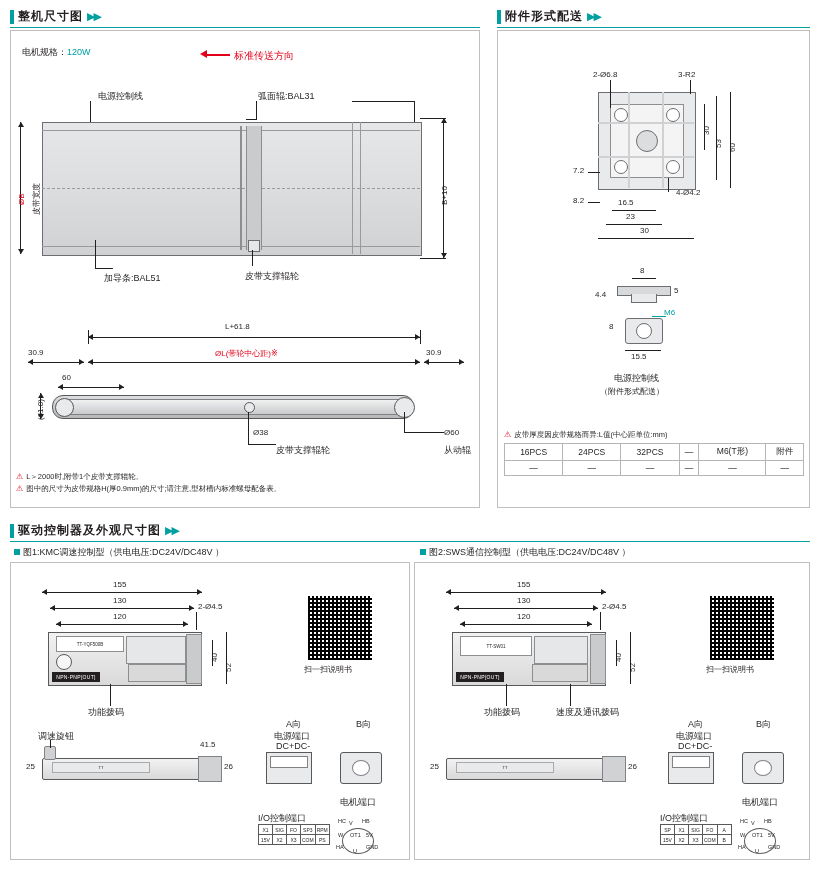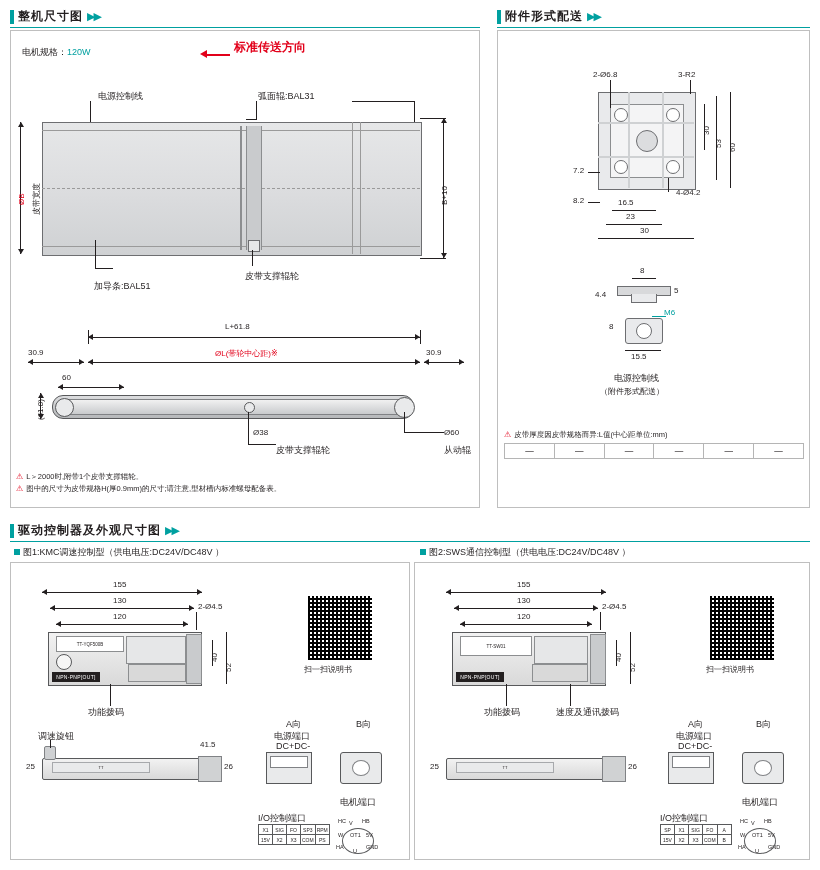--- a/index.html
+++ b/index.html
@@ -60,21 +60,21 @@
 </div>
 
 <div class="panel box" style="left:10px;top:30px;width:470px;height:478px;"></div>
 
 <div class="lbl" style="left:22px;top:46px;font-size:9px;">
   <span>电机规格：</span><span class="teal">120W</span>
 </div>
 
 <div class="thin" style="left:205px;top:54px;width:25px;height:1.5px;background:#e2001a;"></div>
 <div style="position:absolute;left:200px;top:50px;width:0;height:0;border-right:7px solid #e2001a;border-top:4px solid transparent;border-bottom:4px solid transparent;"></div>
-<div class="lbl red" style="left:234px;top:39px;font-weight:bold;font-size:12px;">标准传送方向</div>
+<div class="lbl red" style="left:234px;top:49px;font-weight:normal;font-size:10px;">标准传送方向</div>
 
 <div class="lbl" style="left:98px;top:90px;">电源控制线</div>
 <div class="thin" style="left:90px;top:101px;width:1px;height:22px;"></div>
 <div class="thin" style="left:80px;top:123px;width:11px;height:1px;"></div>
 
 <div class="lbl" style="left:258px;top:90px;">弧面辊:BAL31</div>
 <div class="thin" style="left:256px;top:101px;width:1px;height:18px;"></div>
 <div class="thin" style="left:246px;top:119px;width:11px;height:1px;"></div>
 <div class="thin" style="left:352px;top:101px;width:62px;height:1px;"></div>
 <div class="thin" style="left:414px;top:101px;width:1px;height:45px;"></div>
@@ -98,21 +98,21 @@
 
 <div class="thin" style="left:443px;top:118px;width:1px;height:140px;"></div>
 <div class="arrow-u" style="left:440.5px;top:118px;"></div>
 <div class="arrow-d" style="left:440.5px;top:253px;"></div>
 <div class="dim rot" style="left:440px;top:205px;transform:rotate(-90deg);">B+10</div>
 <div class="thin" style="left:420px;top:118px;width:26px;height:1px;"></div>
 <div class="thin" style="left:420px;top:258px;width:26px;height:1px;"></div>
 
 <div class="thin" style="left:95px;top:240px;width:1px;height:28px;"></div>
 <div class="thin" style="left:95px;top:268px;width:18px;height:1px;"></div>
-<div class="lbl" style="left:94px;top:272px;margin-top:8px;">加导条:BAL51</div>
+<div class="lbl" style="left:104px;top:272px;">加导条:BAL51</div>
 <div class="thin" style="left:252px;top:250px;width:1px;height:16px;"></div>
 <div class="lbl" style="left:245px;top:270px;">皮带支撑辊轮</div>
 
 <div class="thin" style="left:88px;top:337px;width:332px;height:1px;"></div>
 <div class="arrow-l" style="left:88px;top:334px;"></div>
 <div class="arrow-r" style="left:415px;top:334px;"></div>
 <div class="dim" style="left:225px;top:322px;">L+61.8</div>
 <div class="thin" style="left:88px;top:330px;width:1px;height:14px;"></div>
 <div class="thin" style="left:420px;top:330px;width:1px;height:14px;"></div>
 
@@ -228,20 +228,28 @@
 <div class="lbl" style="left:614px;top:372px;font-size:9px;">电源控制线</div>
 <div class="lbl" style="left:600px;top:386px;font-size:8px;">（附件形式配送）</div>
 
 <div class="panel" style="left:504px;top:430px;width:300px;">
   <div style="display:flex;gap:3px;align-items:flex-start;margin-bottom:3px;">
     <span style="color:#e2001a;font-size:8px;">⚠</span>
     <span style="font-size:7.5px;">皮带厚度因皮带规格而异:L值(中心距单位:mm)</span>
   </div>
   <table class="spec">
     <tbody>
+    <tr>
+      <td>16PCS</td>
+      <td>24PCS</td>
+      <td>32PCS</td>
+      <td>—</td>
+      <td>M6(T形)</td>
+      <td>附件</td>
+    </tr>
     <tr>
       <td>—</td>
       <td>—</td>
       <td>—</td>
       <td>—</td>
       <td>—</td>
       <td>—</td>
     </tr>
   </tbody>
     </table>

